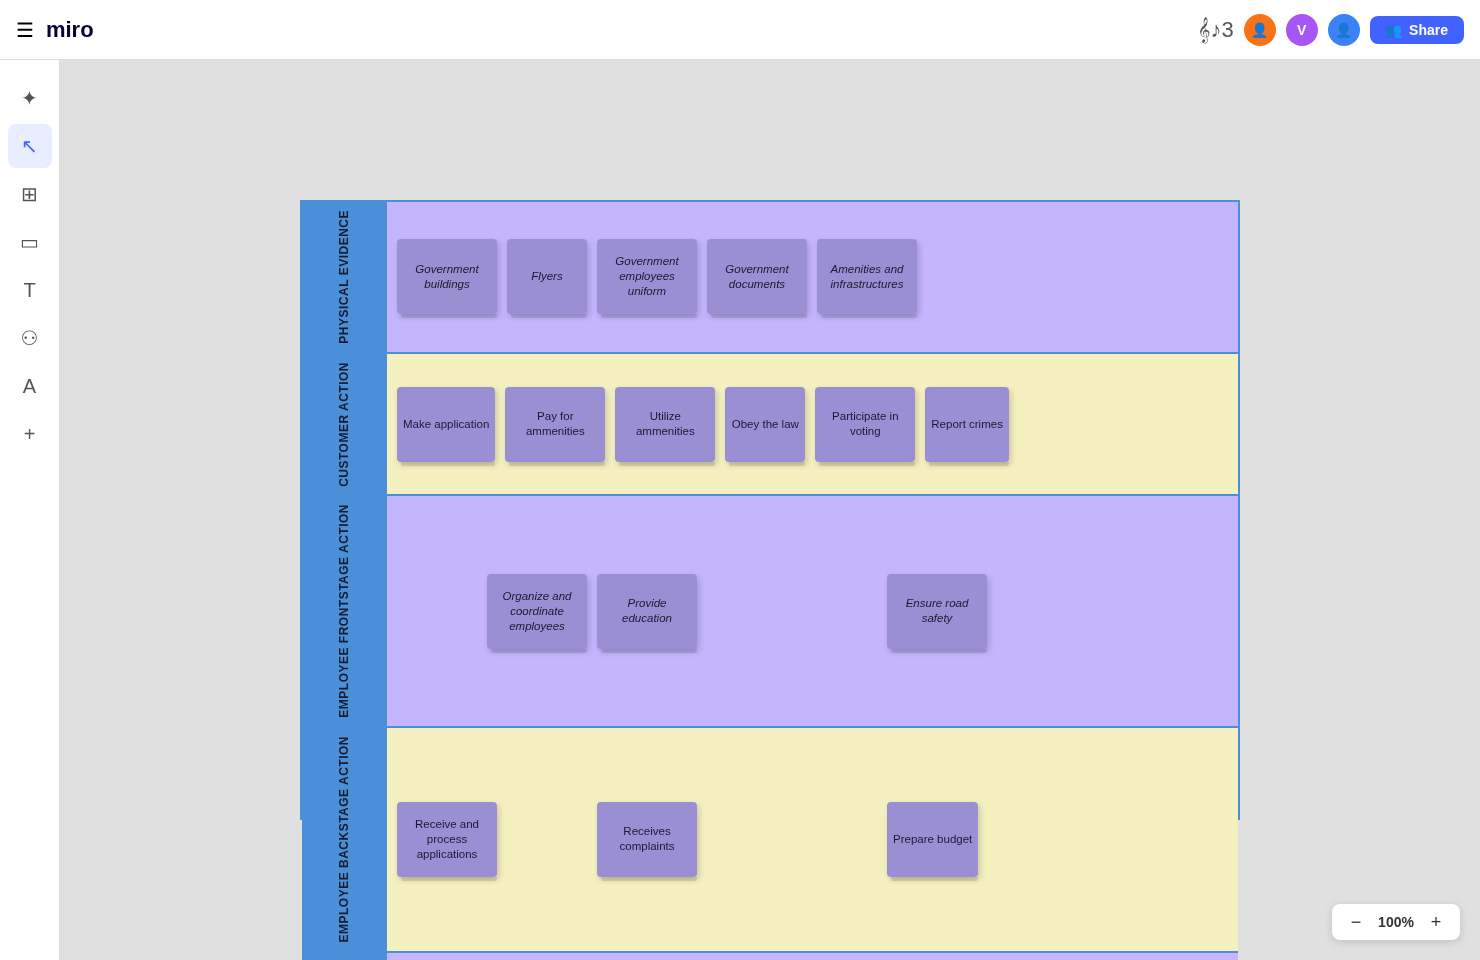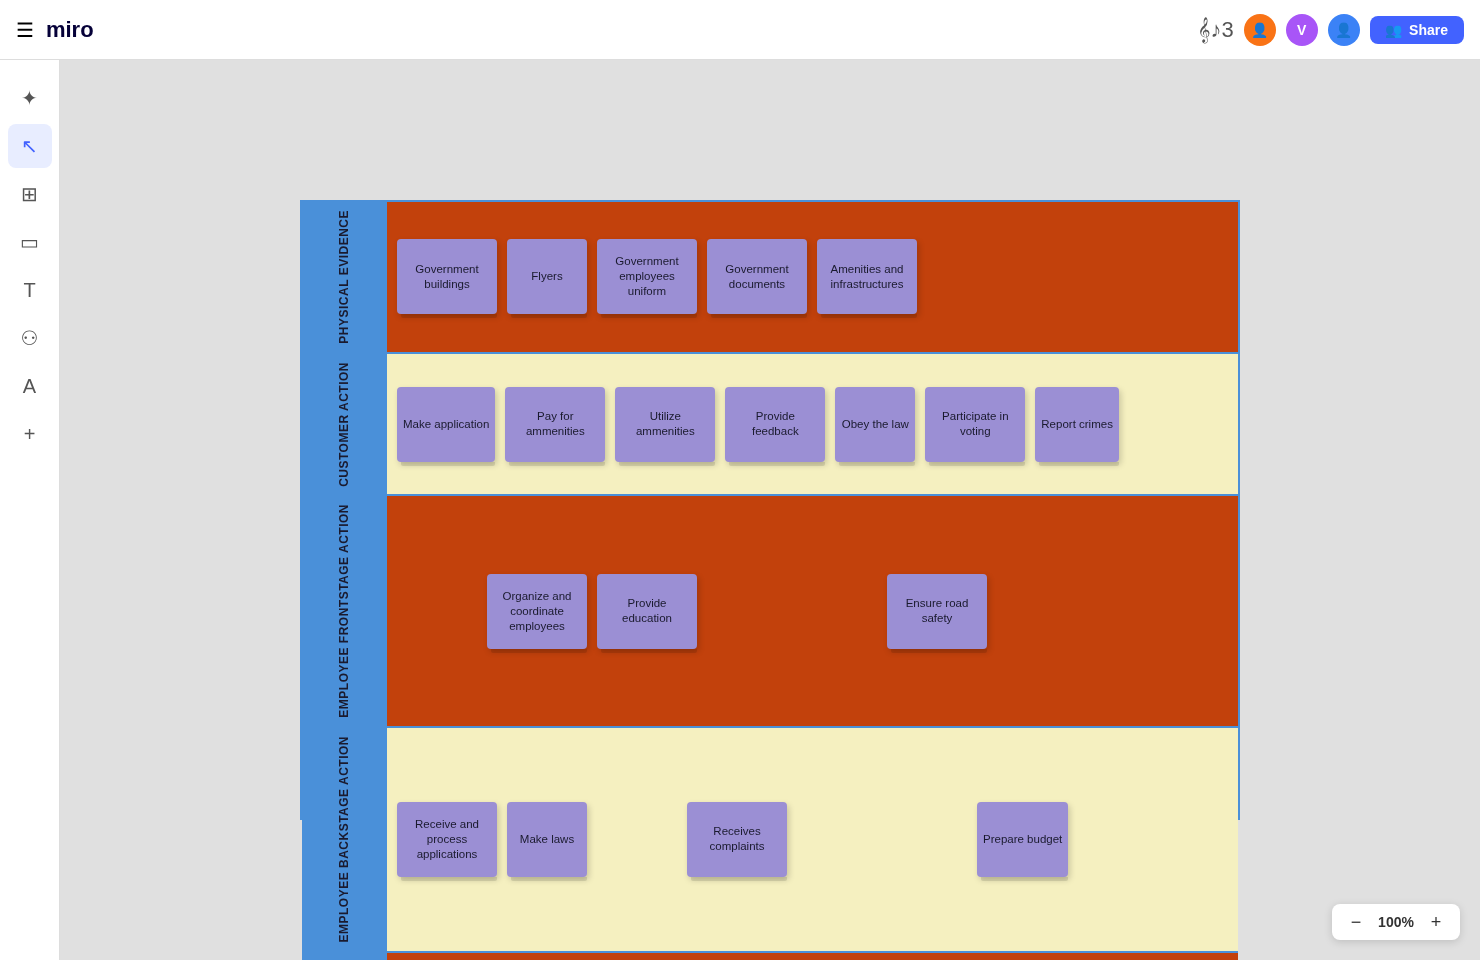--- a/index.html
+++ b/index.html
@@ -175,21 +175,22 @@
       display: flex;
       align-items: center;
       padding: 12px 10px;
       gap: 10px;
       flex-wrap: wrap;
     }
     .row-content.yellow {
       background: #f5f0c0;
     }
     .row-content.blue {
-      background: #c2410c;
+      background: #c4b5fd;
+      font-style: italic;
     }
 
     
     .sticky {
       background: #9b8fd4;
       border-radius: 4px;
       padding: 8px 6px;
       min-width: 80px;
       max-width: 100px;
       min-height: 75px;
@@ -305,21 +306,20 @@
         </div>
       </div>
       <div class="row">
         <div class="row-label">
           <span class="row-label-text">Customer Action</span>
         </div>
         <div class="row-content yellow">
           <div class="sticky">Make application</div>
           <div class="sticky">Pay for ammenities</div>
           <div class="sticky">Utilize ammenities</div>
-          <div class="sticky">Provide feedback</div>
           <div class="sticky">Obey the law</div>
           <div class="sticky">Participate in voting</div>
           <div class="sticky">Report crimes</div>
         </div>
       </div>
       <div class="row">
         <div class="row-label">
           <span class="row-label-text">Employee Frontstage Action</span>
         </div>
         <div class="row-content blue">
@@ -330,21 +330,20 @@
           <div class="sticky-empty"></div>
           <div class="sticky">Ensure road safety</div>
         </div>
       </div>
       <div class="row">
         <div class="row-label">
           <span class="row-label-text">Employee Backstage Action</span>
         </div>
         <div class="row-content yellow">
           <div class="sticky">Receive and process applications</div>
-          <div class="sticky">Make laws</div>
           <div class="sticky-empty"></div>
           <div class="sticky">Receives complaints</div>
           <div class="sticky-empty"></div>
           <div class="sticky-empty"></div>
           <div class="sticky">Prepare budget</div>
         </div>
       </div>
       <div class="row">
         <div class="row-label"></div>
         <div class="row-content blue"></div>

